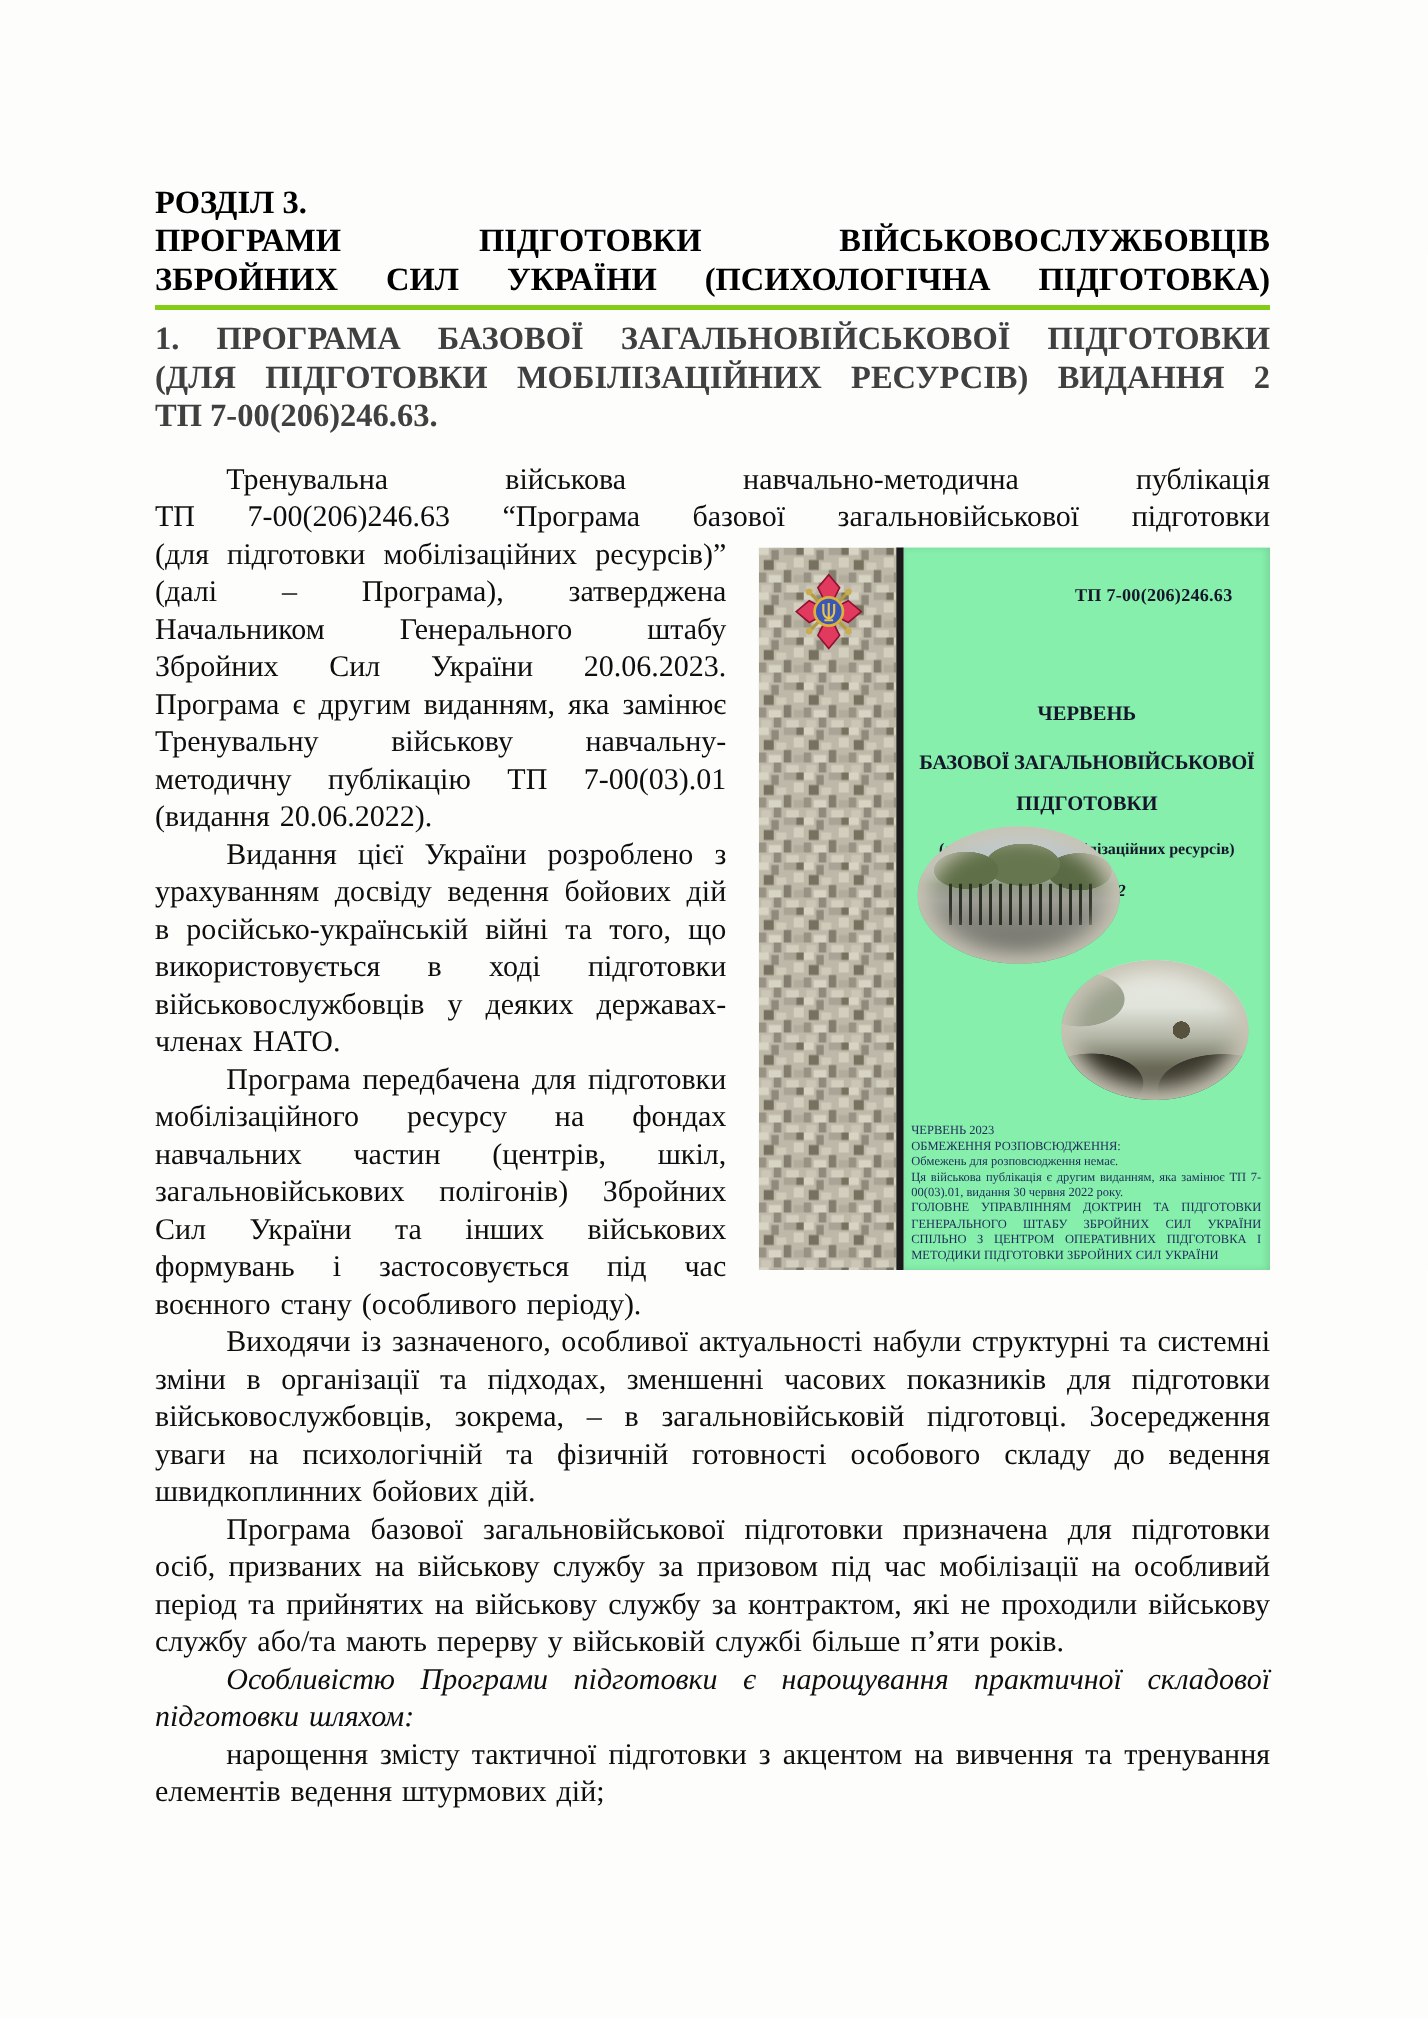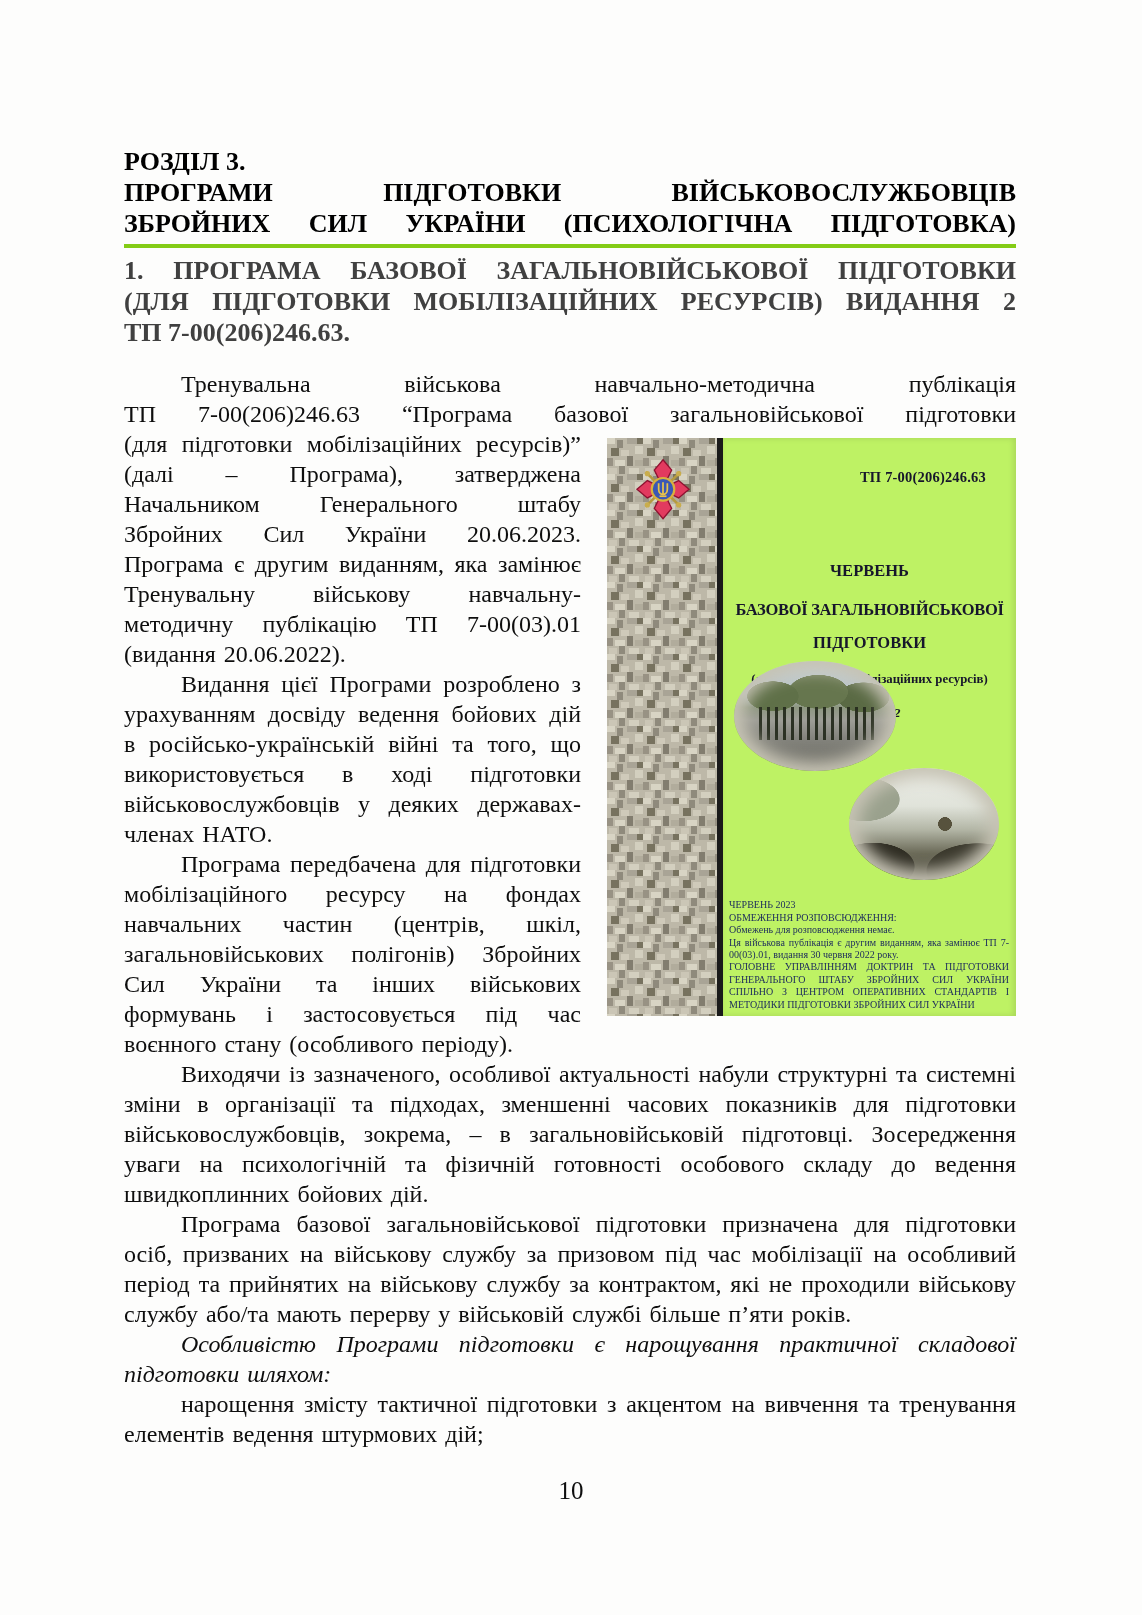--- a/index.html
+++ b/index.html
@@ -27,21 +27,21 @@
   .line-j{text-align:justify;text-align-last:justify;}
   .italicpara{font-style:italic;}
   .clear{clear:both;}
 
   
   .cover-fig{
     float:right;width:409px;height:578px;margin:9px 0 10px 26px;
     display:flex;position:relative;word-spacing:normal;text-align:left;
   }
   .camo{width:110px;height:100%;border-right:6px solid #1a1a1a;flex:none;}
-  .coverface{flex:1;background:#bef264;position:relative;
+  .coverface{flex:1;background:#86efac;position:relative;
     box-shadow:inset -2px 0 6px rgba(0,0,0,.12);}
   .emblem{position:absolute;left:28px;top:20px;}
   .cover-code{position:absolute;top:24px;right:30px;
     font-size:14.5px;font-weight:bold;color:#16162b;letter-spacing:.2px;}
   .cover-title{position:absolute;top:118px;left:2px;right:2px;text-align:center;color:#16162b;}
   .ct1{font-size:16.5px;font-weight:bold;margin-bottom:9px;}
   .ct2{font-size:16.5px;font-weight:bold;letter-spacing:-.3px;}
   .ct3{font-size:16.5px;font-weight:bold;margin-top:3px;}
   .ct-sub{font-size:12.8px;font-weight:bold;margin-top:6px;}
   .ct-ed{font-size:13.5px;font-weight:bold;font-style:italic;margin-top:4px;}
@@ -154,28 +154,27 @@
         </div>
 
         <div class="photo photo1"></div>
         <div class="photo photo2"></div>
 
         <div class="smallprint">
           <div>ЧЕРВЕНЬ 2023</div>
           <div>ОБМЕЖЕННЯ РОЗПОВСЮДЖЕННЯ:</div>
           <div>Обмежень для розповсюдження немає.</div>
           <div class="sp-just">Ця військова публікація є другим виданням, яка замінює ТП 7-00(03).01, видання 30 червня 2022 року.</div>
-          <div class="sp-just">ГОЛОВНЕ УПРАВЛІННЯМ ДОКТРИН ТА ПІДГОТОВКИ ГЕНЕРАЛЬНОГО ШТАБУ ЗБРОЙНИХ СИЛ УКРАЇНИ СПІЛЬНО З ЦЕНТРОМ ОПЕРАТИВНИХ СТАНДАРТІВ І МЕТОДИКИ ПІДГОТОВКИ ЗБРОЙНИХ СИЛ УКРАЇНИ</div>
+          <div class="sp-just">ГОЛОВНЕ УПРАВЛІННЯМ ДОКТРИН ТА ПІДГОТОВКИ ГЕНЕРАЛЬНОГО ШТАБУ ЗБРОЙНИХ СИЛ УКРАЇНИ СПІЛЬНО З ЦЕНТРОМ ОПЕРАТИВНИХ ПІДГОТОВКА І МЕТОДИКИ ПІДГОТОВКИ ЗБРОЙНИХ СИЛ УКРАЇНИ</div>
         </div>
       </figure>
 
       <p>(для підготовки мобілізаційних ресурсів)” (далі – Програма), затверджена Начальником Генерального штабу Збройних Сил України 20.06.2023. Програма є другим виданням, яка замінює Тренувальну військову навчальну-методичну публікацію ТП 7-00(03).01 (видання 20.06.2022).</p>
-      <p class="indent">Видання цієї Програми розроблено з урахуванням досвіду ведення бойових дій в російсько-українській війні та того, що використовується в ході підготовки військовослужбовців у деяких державах-членах НАТО.</p>
+      <p class="indent">Видання цієї України розроблено з урахуванням досвіду ведення бойових дій в російсько-українській війні та того, що використовується в ході підготовки військовослужбовців у деяких державах-членах НАТО.</p>
       <p class="indent">Програма передбачена для підготовки мобілізаційного ресурсу на фондах навчальних частин (центрів, шкіл, загальновійськових полігонів) Збройних Сил України та інших військових формувань і застосовується під час воєнного стану (особливого періоду).</p>
       <p class="indent clear">Виходячи із зазначеного, особливої актуальності набули структурні та системні зміни в організації та підходах, зменшенні часових показників для підготовки військовослужбовців, зокрема, – в загальновійськовій підготовці. Зосередження уваги на психологічній та фізичній готовності особового складу до ведення швидкоплинних бойових дій.</p>
       <p class="indent">Програма базової загальновійськової підготовки призначена для підготовки осіб, призваних на військову службу за призовом під час мобілізації на особливий період та прийнятих на військову службу за контрактом, які не проходили військову службу або/та мають перерву у військовій службі більше п’яти років.</p>
       <p class="indent italicpara">Особливістю Програми підготовки є нарощування практичної складової підготовки шляхом:</p>
       <p class="indent">нарощення змісту тактичної підготовки з акцентом на вивчення та тренування елементів ведення штурмових дій;</p>
     </div>
   </div>
 
-  <div class="pagenum">10</div>
 </div>
 
 </body></html>

